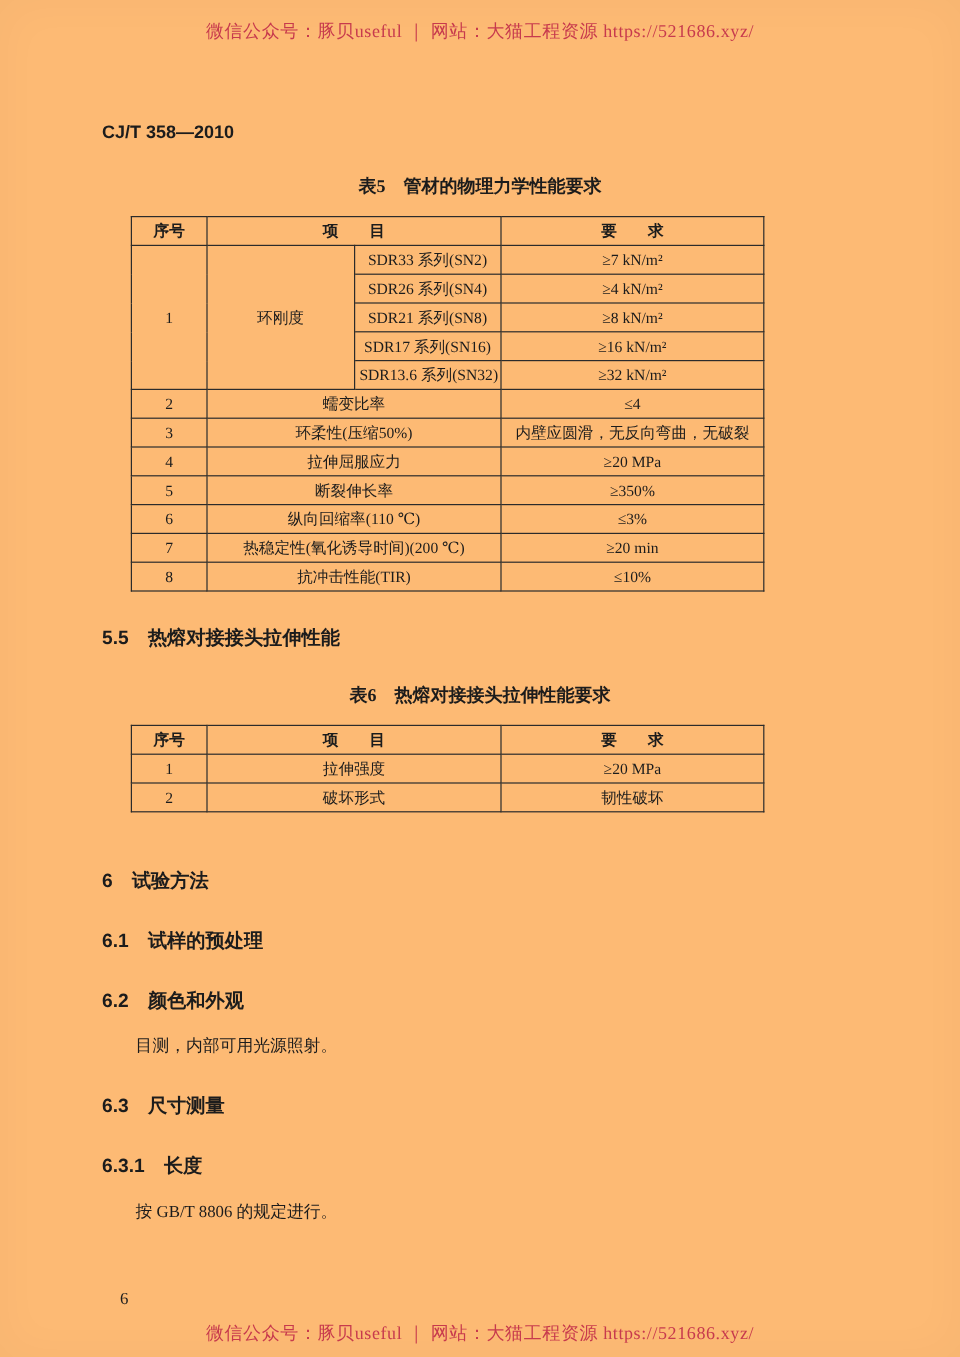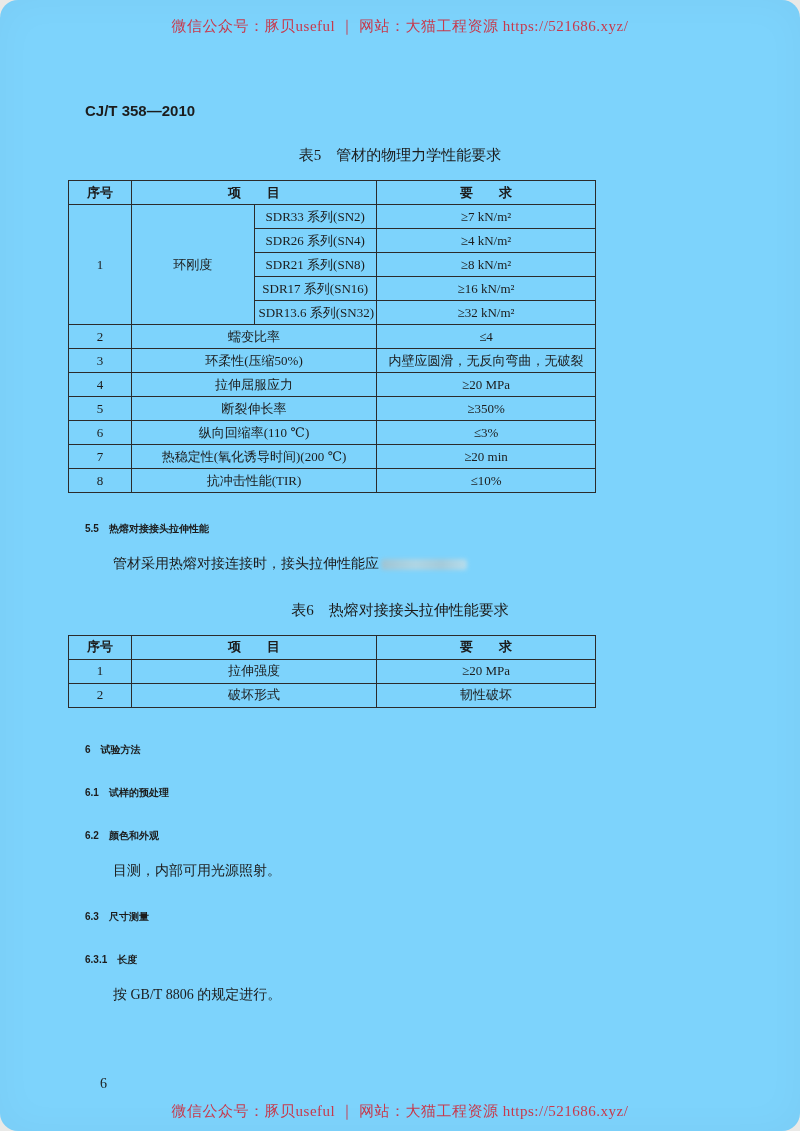--- a/index.html
+++ b/index.html
@@ -6,24 +6,23 @@
   body{
     width:800px;height:1131px;
     background:#e9e9e7;
     font-family:"Liberation Serif","DejaVu Serif",serif;
     color:#1c1c1c;
     -webkit-font-smoothing:antialiased;
   }
   .page{
     position:relative;
     width:800px;height:1131px;
-    background:#7dd3fc;
+    background:#fdba74;
     overflow:hidden;
     box-shadow:inset 0 0 40px rgba(0,0,0,0.03);
-    border-radius:18px;
   }
   .wm{
     text-align:center;
     color:#c73a4d;
     font-size:15px;
     letter-spacing:.5px;
   }
   .wm-top{padding-top:17px;}
   .wm-bottom{
     position:absolute;
@@ -31,26 +30,26 @@
   }
   .docnum{
     margin:66px 0 11px 85px;
     font-weight:bold;
     font-size:15px;
     font-family:"Liberation Sans","DejaVu Sans",sans-serif;
   }
   .tbl-title{
     margin-top:27px;
     text-align:center;
-    font-weight:normal;
+    font-weight:bold;
     font-size:15px;
   }
   table.spec{
     width:528px;
-    margin:15px 0 0 68px;
+    margin:15px 0 0 109px;
     border-collapse:collapse;
     font-size:13px;
     table-layout:fixed;
   }
   table.spec td,table.spec th{
     border:1px solid #2b2b2b;
     height:23px;
     padding:0 4px;
     text-align:center;
     font-weight:normal;
@@ -59,41 +58,41 @@
   }
   table.spec{border:1.5px solid #1f1f1f;}
   table.spec th{font-weight:bold;}
   .col-no{width:54px;}
   .col-ring{width:56px;}
   .col-req{width:210px;}
   td.item-left{text-align:left;padding-left:7px;}
   .sec-h{
     margin:29px 0 0 85px;
     font-weight:bold;
-    font-size:10px;
+    font-size:16px;
     font-family:"Liberation Sans","DejaVu Sans",sans-serif;
   }
   .para{
     margin:19px 83px 0 85px;
     font-size:14px;
     text-indent:2em;
     line-height:1.35;
   }
   .smudge{
     display:inline-block;
     width:86px;height:11px;
     margin-left:2px;
     background:linear-gradient(90deg,#b9b9b4,#d8d8d2 40%,#c4c4bf 70%,#e6e6e1);
     filter:blur(2.2px);
     opacity:.55;
     vertical-align:middle;
     border-radius:3px;
   }
   .t6{margin-top:13px;}
-  .gap-lg{margin-top:35px;}
+  .gap-lg{margin-top:47px;}
   .pagenum{
     position:absolute;
     left:100px;top:1076px;
     font-size:14px;
   }
 </style>
 </head>
 <body>
 
 <div class="page">
@@ -166,21 +165,20 @@
     <tr>
       <td>8</td>
       <td colspan="2" class="item-left">抗冲击性能(TIR)</td>
       <td>≤10%</td>
     </tr>
   </tbody>
     </table>
 
   <div class="sec-h">5.5　热熔对接接头拉伸性能</div>
 
-  <div class="para"><span>管材采用热熔对接连接时，接头拉伸性能应</span><span class="smudge"></span></div>
 
   <div class="tbl-title">表6　热熔对接接头拉伸性能要求</div>
 
   <table class="spec t6">
     <tbody>
         <tr>
       <th class="col-no">序号</th>
       <th>项　　目</th>
       <th class="col-req">要　　求</th>
     </tr>

